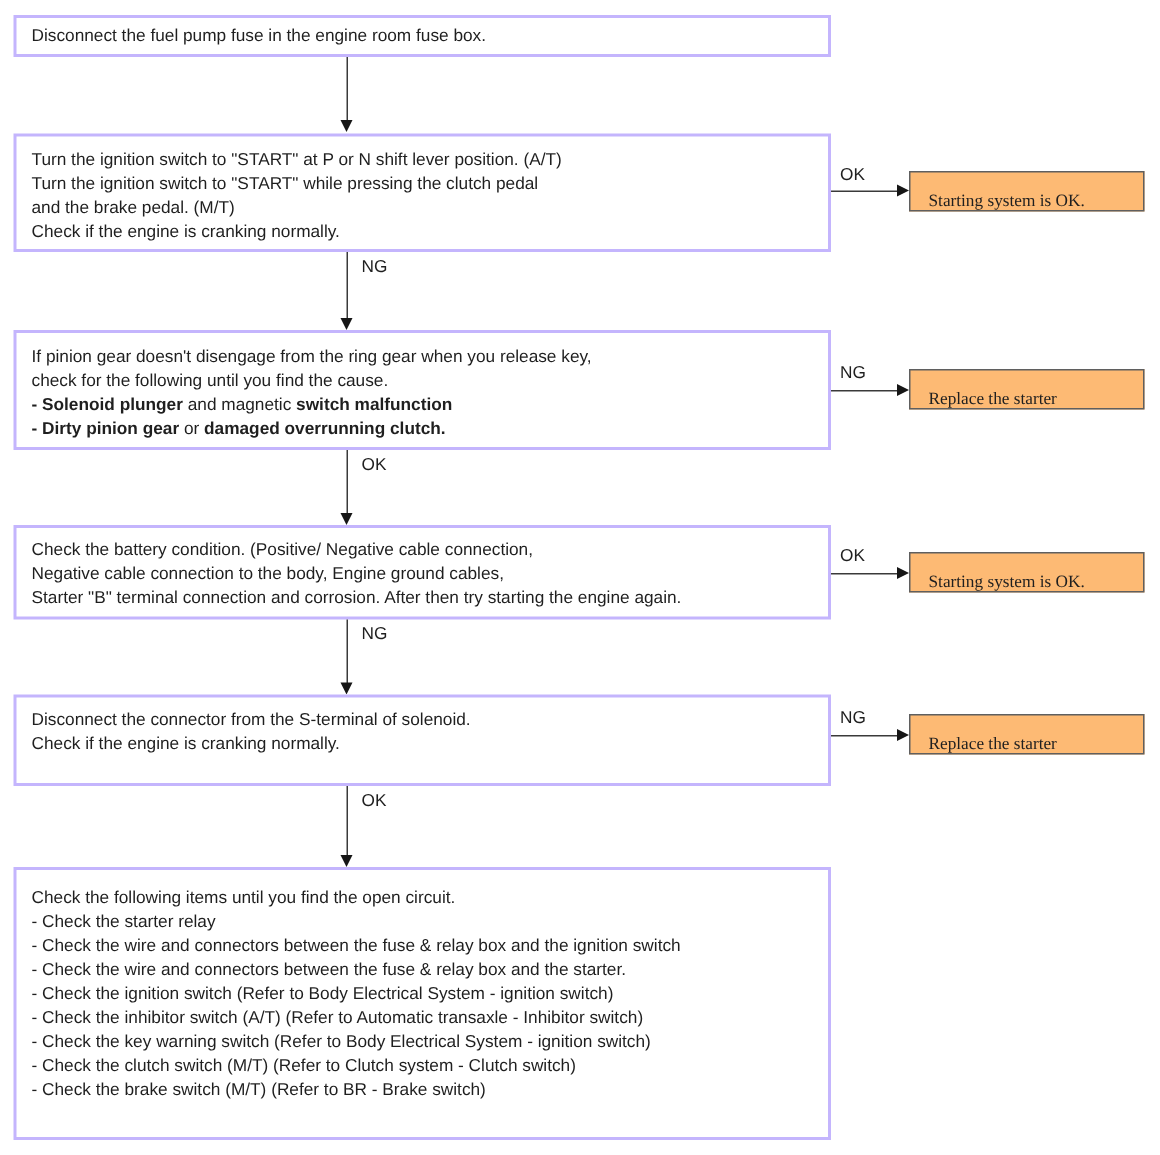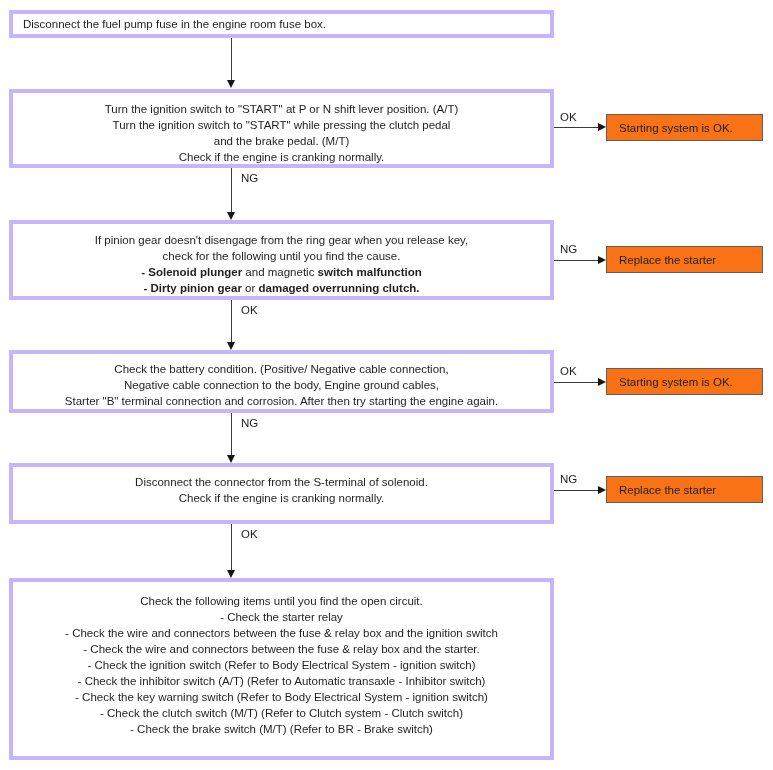--- a/index.html
+++ b/index.html
@@ -11,38 +11,38 @@
     font-family: "Liberation Sans", sans-serif;
     font-size: 11.5px;
     color: #1f1f1f;
     overflow: hidden;
   }
   .mbox {
     position: absolute;
     left: 9px;
     width: 545px;
     box-sizing: border-box;
-    border: 4px solid #c4b5fd;
+    border: 2px solid #c4b5fd;
     background: #ffffff;
     padding: 7px 10px 0 10px;
     line-height: 16px;
-    text-align: center;
   }
   .mbox.center { display: flex; align-items: center; padding: 0 10px; }
   .rbox {
     position: absolute;
     left: 606px;
     width: 157px;
     height: 27px;
     box-sizing: border-box;
     border: 1px solid #5f5f5f;
-    background: #f97316;
+    background: #fdba74;
     display: flex;
-    align-items: center;
+    align-items: flex-end;
     padding-left: 12px;
+    font-family: Liberation Serif, serif;
   }
   .vline { position: absolute; width: 1px; background: #3a3a3a; }
   .vhead {
     position: absolute; width: 0; height: 0;
     border-left: 4px solid transparent;
     border-right: 4px solid transparent;
     border-top: 8px solid #161616;
   }
   .hline { position: absolute; height: 1px; background: #3a3a3a; }
   .hhead {

